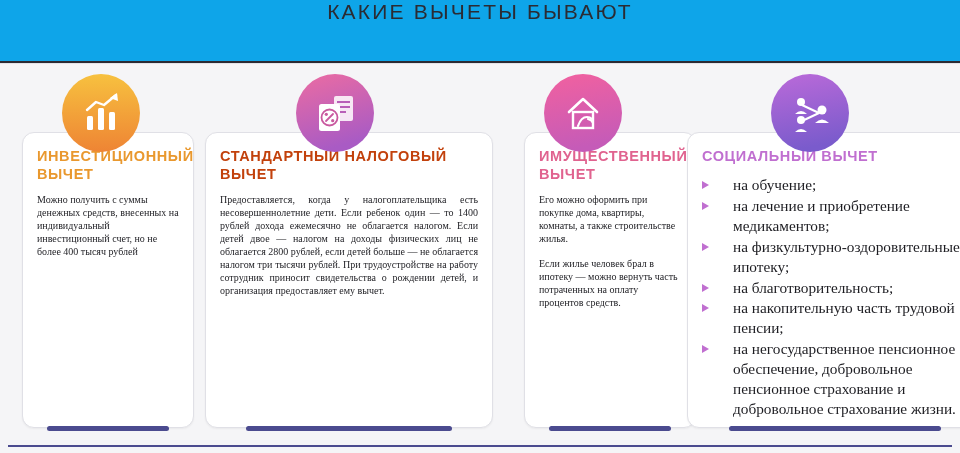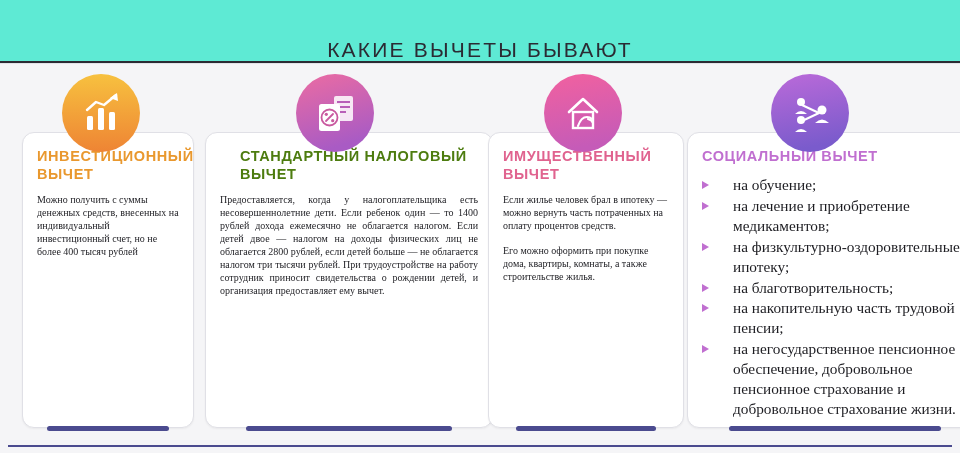--- a/index.html
+++ b/index.html
@@ -19,23 +19,23 @@
     height: 453px;
     background: #ffffff;
     box-sizing: border-box;
   }
   .header {
     position: absolute;
     left: 0;
     top: 0;
     width: 960px;
     height: 62px;
-    background: #5eead4;
+    background: #0ea5e9;
     display: flex;
-    align-items: flex-end;
+    align-items: flex-start;
     justify-content: center;
   }
   .header-title {
     font-family: "Liberation Sans", sans-serif;
     font-size: 21px;
     letter-spacing: 2.2px;
     color: #2b2b33;
     font-weight: 400;
     text-transform: uppercase;
   }
@@ -150,21 +150,21 @@
     justify-content: center;
     z-index: 5;
   }
   .badge svg {
     display: block;
   }
 
   
   #card-investment { left: 22px;  top: 68px;  width: 172px; height: 296px; }
   #card-standard   { left: 205px; top: 68px;  width: 288px; height: 296px; }
-  #card-property   { left: 488px; top: 68px;  width: 196px; height: 296px; }
+  #card-property   { left: 524px; top: 68px;  width: 172px; height: 296px; }
   #card-social     { left: 687px; top: 68px;  width: 296px; height: 296px; }
 
   #badge-investment { left: 62px;  top: 10px; }
   #badge-standard   { left: 296px; top: 10px; }
   #badge-property   { left: 544px; top: 10px; }
   #badge-social     { left: 771px; top: 10px; }
 </style>
 </head>
 <body>
 
@@ -182,34 +182,34 @@
         <div class="card-title" style="color:#e9982e;">ИНВЕСТИЦИОННЫЙ ВЫЧЕТ</div>
         <div class="card-body">
           <p>Можно получить с суммы денежных средств, внесенных на индивидуальный инвестиционный счет, но не более 400 тысяч рублей</p>
         </div>
       </div>
       <div class="card-bottom-bar"></div>
     </div>
 
     <div class="card" id="card-standard">
       <div class="card-inner">
-        <div class="card-title" style="color:#4d7c0f;margin-left:20px;">СТАНДАРТНЫЙ НАЛОГОВЫЙ ВЫЧЕТ</div>
+        <div class="card-title" style="color:#c2410c;">СТАНДАРТНЫЙ НАЛОГОВЫЙ ВЫЧЕТ</div>
         <div class="card-body" style="text-align:justify;">
           <p>Предоставляется, когда у налогоплательщика есть несовершеннолетние дети. Если ребенок один — то 1400 рублей дохода ежемесячно не облагается налогом. Если детей двое — налогом на доходы физических лиц не облагается 2800 рублей, если детей больше — не облагается налогом три тысячи рублей. При трудоустройстве на работу сотрудник приносит свидетельства о рождении детей, и организация предоставляет ему вычет.</p>
         </div>
       </div>
       <div class="card-bottom-bar"></div>
     </div>
 
     <div class="card" id="card-property">
       <div class="card-inner">
         <div class="card-title" style="color:#e0638f;">ИМУЩЕСТВЕННЫЙ ВЫЧЕТ</div>
         <div class="card-body">
+          <p>Его можно оформить при покупке дома, квартиры, комнаты, а также строительстве жилья.</p>
           <p>Если жилье человек брал в ипотеку — можно вернуть часть потраченных на оплату процентов средств.</p>
-          <p>Его можно оформить при покупке дома, квартиры, комнаты, а также строительстве жилья.</p>
         </div>
       </div>
       <div class="card-bottom-bar"></div>
     </div>
 
     <div class="card" id="card-social">
       <div class="card-inner">
         <div class="card-title" style="color:#c06fd0;">СОЦИАЛЬНЫЙ ВЫЧЕТ</div>
         <ul class="bullet-list">
           <li>на обучение;</li>

